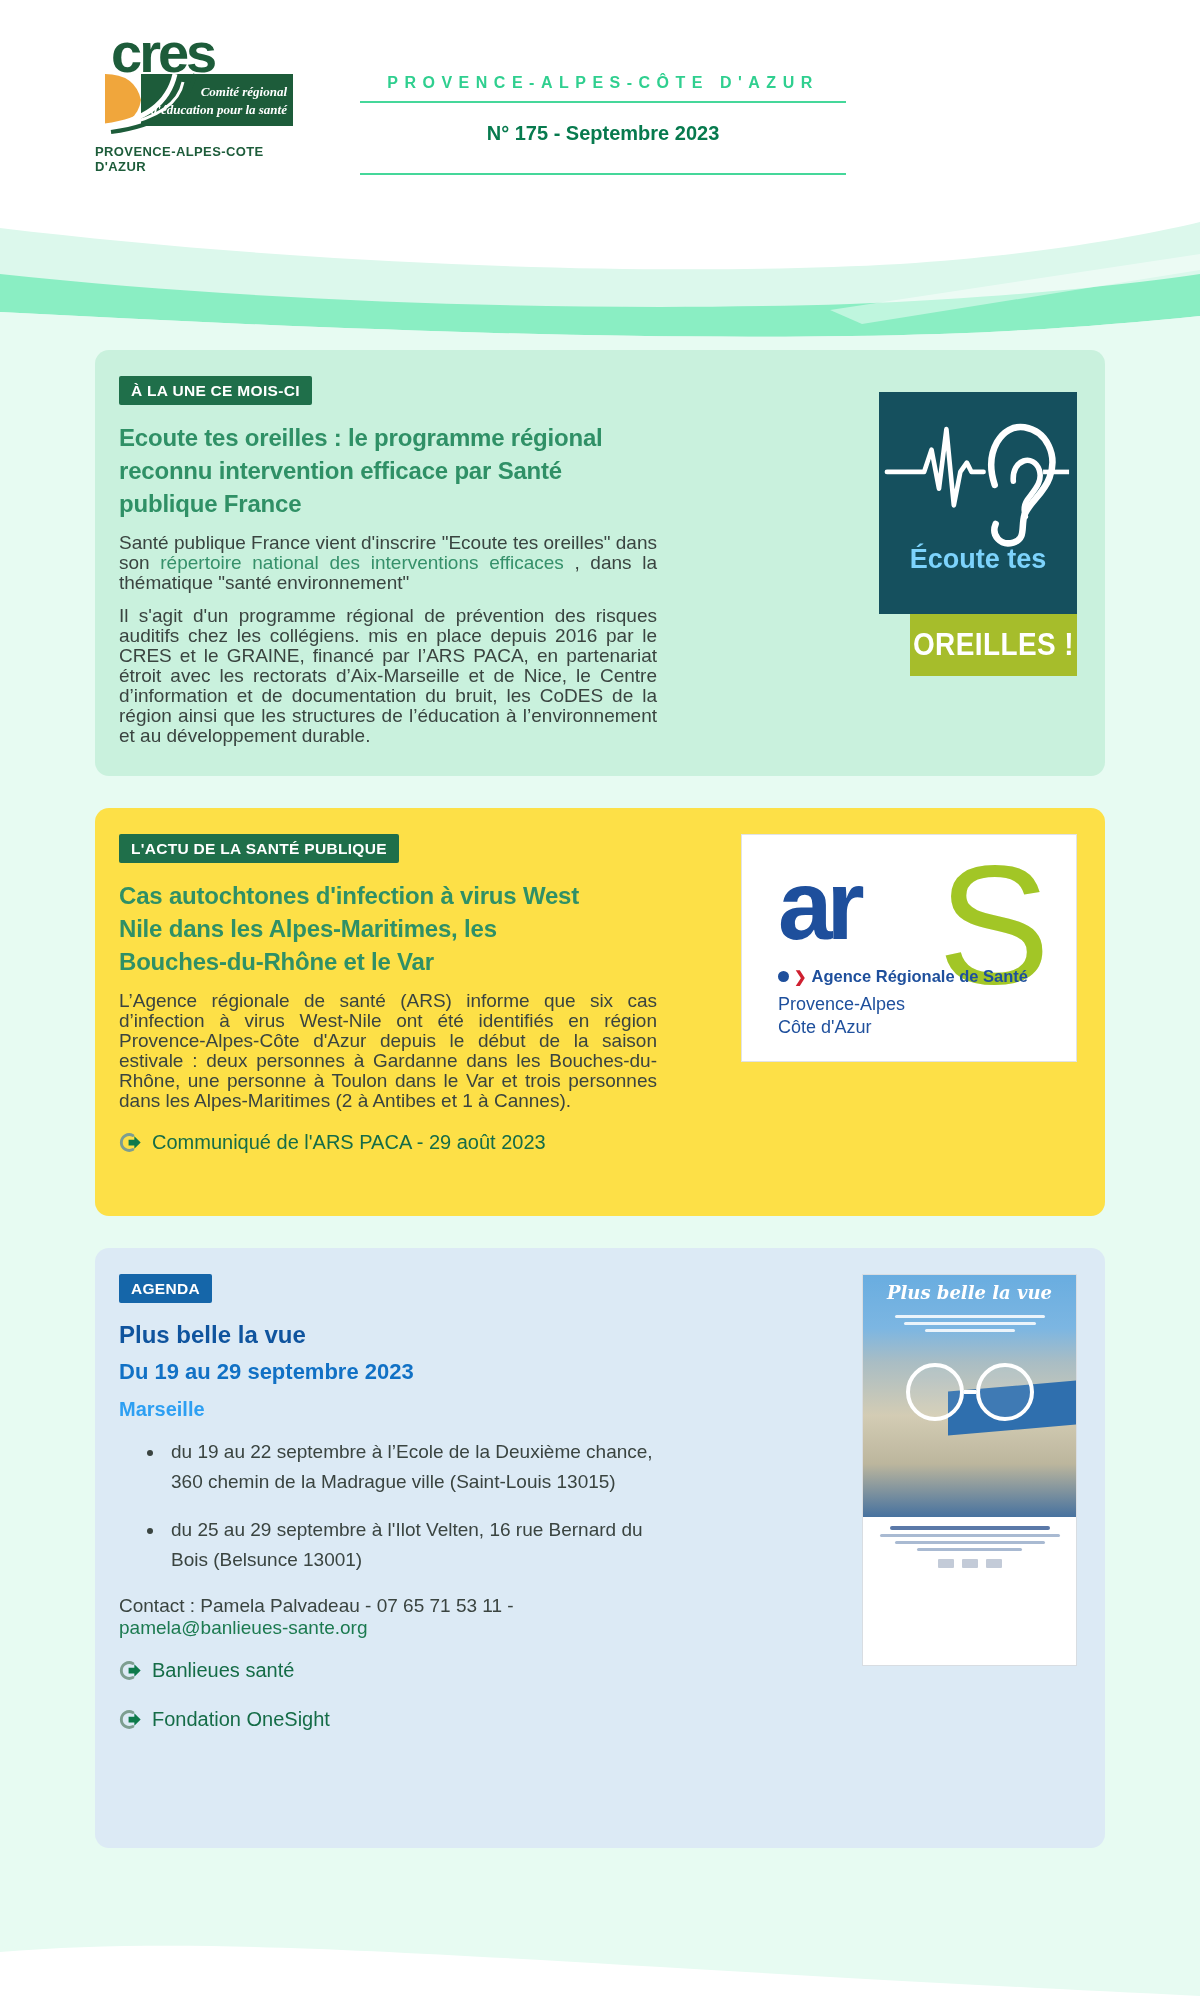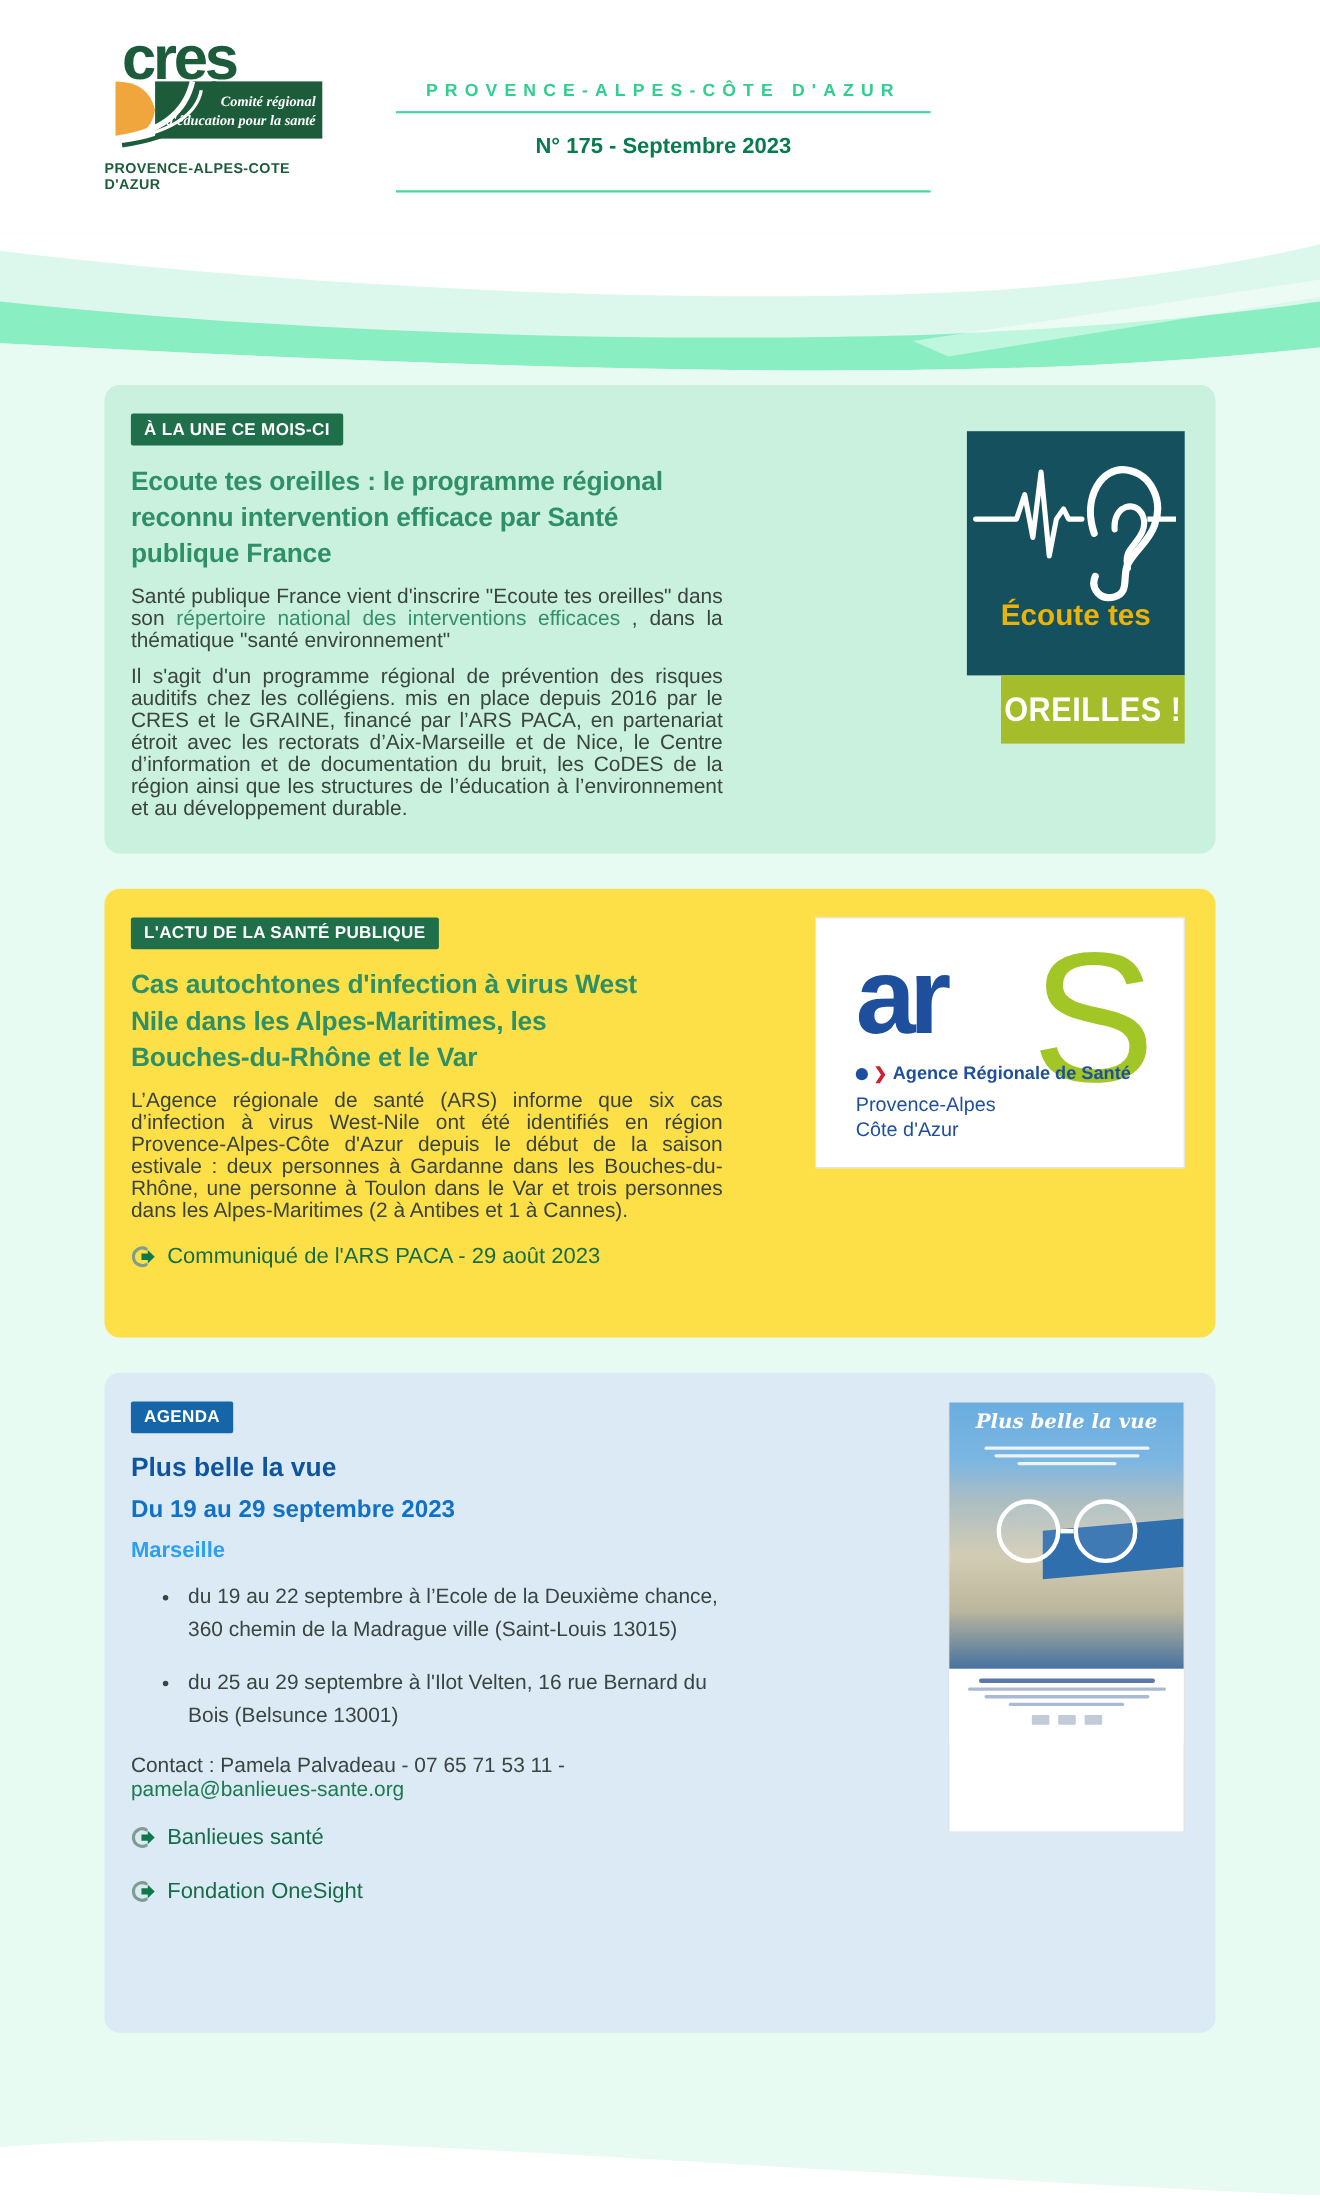--- a/index.html
+++ b/index.html
@@ -38,21 +38,21 @@
 
   .media-r { float:right; display:flex; justify-content:flex-end; }
   .media-r.h1 { width:420px; height:352px; }
   .media-r.h2 { width:420px; height:352px; }
   .media-r.h3 { width:420px; height:392px; }
 
   
   .ear-img { width:198px; }
   .ear-top { background:#15505e; height:222px; text-align:center; }
   .ear-top svg { display:block; margin:16px auto 0; }
-  .ear-cap { color:#eab308; font-size:27px; font-weight:bold; margin-top:-6px; }
+  .ear-cap { color:#7dd3fc; font-size:27px; font-weight:bold; margin-top:-6px; }
   .ear-bottom { background:#a6bd2b; height:62px; display:flex; align-items:center; justify-content:center;margin-left:31px; }
   .ear-bottom span { color:#fff; font-size:31px; font-weight:bold; transform:scaleX(.9); letter-spacing:.5px; white-space:nowrap; }
 
   
   .ars-box { width:336px; height:228px; background:#fff; border:1px solid #e1e3e6; position:relative; overflow:hidden; }
   .ars-ar { position:absolute; left:36px; top:14px; font-size:98px; font-weight:bold; color:#1e4f9c; letter-spacing:-6px; }
   .ars-s  { position:absolute; right:26px; top:-6px; font-size:168px; font-weight:400; color:#a2c626; }
   .ars-tagline { position:absolute; left:36px; top:132px; display:flex; align-items:center; gap:5px; }
   .ars-dot { width:11px; height:11px; border-radius:50%; background:#1e4f9c; }
   .ars-crescent { color:#cf2030; font-weight:bold; font-size:15px; line-height:11px; }

